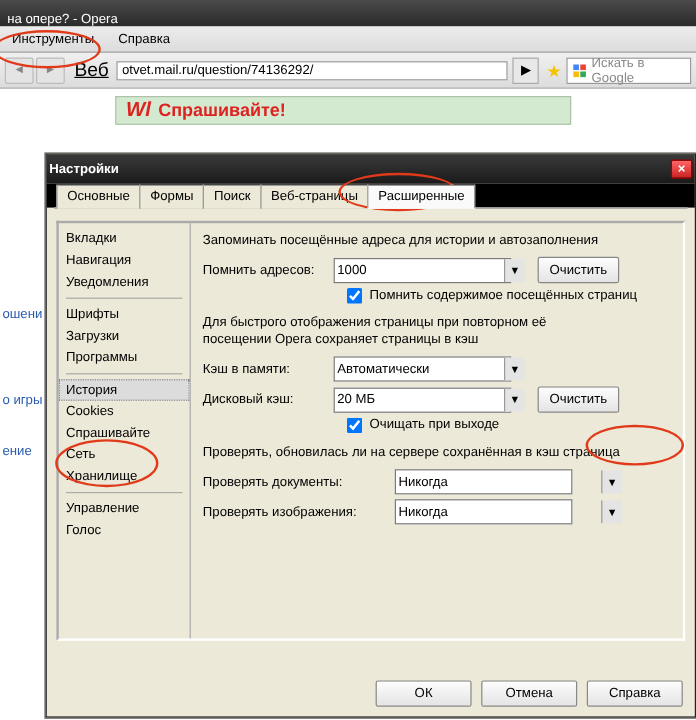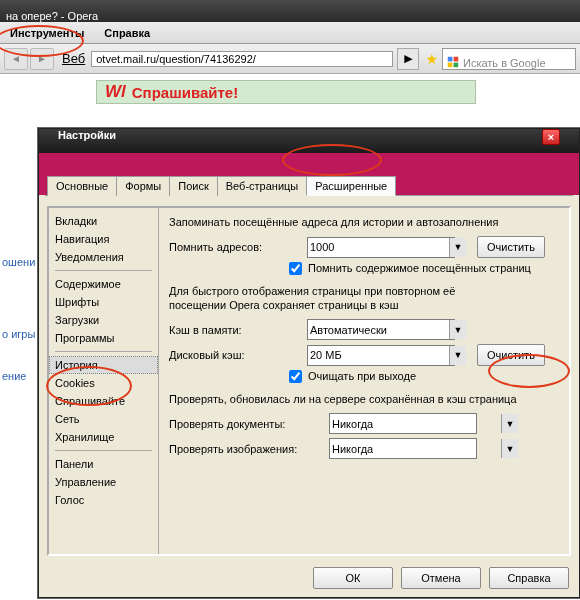--- a/index.html
+++ b/index.html
@@ -1,57 +1,57 @@
 <!DOCTYPE html>
 <html><head>
 <meta charset="utf-8">
 <style>
   * { box-sizing: border-box; margin: 0; padding: 0; font-family: Tahoma, Arial, sans-serif; }
   body { width: 580px; height: 600px; background: #d4d0c8; overflow: hidden; position: relative; }
 
   .title-bar { height: 22px; background: linear-gradient(#4a4a4a, #2a2a2a); color: #fff; font-size: 11px; display: flex; align-items: flex-end; padding: 0 6px; }
-  .menu-bar { height: 22px; background: linear-gradient(#ececec, #dcdcdc); border-bottom: 1px solid #999; display: flex; align-items: center; font-size: 11px; font-weight: bold; }
+  .menu-bar { height: 22px; background: linear-gradient(#ececec, #dcdcdc); border-bottom: 1px solid #999; display: flex; align-items: center; font-size: 11px; }
   .menu-item { padding: 3px 10px; cursor: default; }
 
   .toolbar { height: 30px; background: linear-gradient(#f0f0f0, #dcdcdc); border-bottom: 1px solid #aaa; display: flex; align-items: center; padding-left: 4px; }
   .toolbar .nav-btn { width: 24px; height: 22px; background: #e4e4e4; border: 1px solid #bbb; margin-right: 2px; border-radius: 2px; display:flex;align-items:center;justify-content:center;font-size:10px;color:#888;}
-  .addr-label { font-size: 13px; margin: 0 6px; text-decoration: underline; }
+  .addr-label { font-size: 16px; margin: 0 6px; text-decoration: underline; }
   .addr-input { flex: 1; height: 16px; border: 1px solid #999; font-size: 11px; padding: 0 4px; background: #fff; margin-right: 4px; }
   .go-btn { width: 22px; height: 22px; background: #e8e8e8; border: 1px solid #aaa; margin-right: 6px; display:flex;align-items:center;justify-content:center;font-size:11px;}
-  .search-box { width: 134px; height: 22px; border: 1px solid #999; background: #fff; display: flex; align-items: flex-end; font-size: 11px; color: #888; padding: 0 3px; margin-right: 4px;}
+  .search-box { width: 104px; height: 22px; border: 1px solid #999; background: #fff; display: flex; align-items: center; font-size: 11px; color: #888; padding: 0 3px; margin-right: 4px;}
   .search-icon { width:14px;height:14px;margin-right:3px;position:relative;}
   .search-icon svg{width:14px;height:14px;}
   .star { color: #f5c400; font-size: 14px; margin-right: 4px; }
 
   .page-area { position: absolute; top: 74px; left: 0; right: 0; bottom: 0; background: #fff; }
   .left-links { position:absolute;top:170px;left:2px;width:38px;}
   .sidelink { font-size:11px;color:#2a5db0;margin:12px 0;display:block;}
   .banner { position:absolute;top:6px;left:96px;width:380px;height:24px;background:#d4ead0;border:1px solid #aec2a9;display:flex;align-items:center;padding-left:8px;overflow:hidden;}
   .banner-logo{color:#d22;font-weight:bold;font-style:italic;font-size:17px;margin-right:6px;}
   .banner-text{color:#d22;font-size:15px;font-weight:bold;}
 
   
   .dialog { position: absolute; top: 128px; left: 38px; width: 542px; height: 470px; background: #ece9d8; border: 1px solid #222; box-shadow: 0 0 0 1px #666; }
-  .dlg-title { height: 24px; background: linear-gradient(#3a3a3a, #1a1a1a); color: #fff; font-size: 11px; font-weight: bold; display: flex; align-items: flex-start; padding: 0 19px; }
+  .dlg-title { height: 24px; background: linear-gradient(#3a3a3a, #1a1a1a); color: #fff; font-size: 11px; font-weight: bold; display: flex; align-items: center; padding: 0 2px; }
   .dlg-close { margin-left: auto; width: 18px; height: 16px; background: linear-gradient(#f66,#c22); border: 1px solid #900; display:flex;align-items:center;justify-content:center;color:#fff;font-size:11px;font-weight:bold;border-radius:2px;}
 
-  .tabstrip { display: flex; padding: 22px 6px 0 8px; gap: 0; font-size: 11px; background:#be185d;}
+  .tabstrip { display: flex; padding: 0 6px 0 8px; gap: 0; font-size: 11px; background:#000000;}
   .tab { padding: 3px 8px; background: #ece9d8; border: 1px solid #999; border-bottom: none; position: relative; top: 1px; margin-right: -1px;}
   .tab.active { background: #fafafa; z-index: 2; border-bottom: 1px solid #fafafa; }
   .tabstrip-line { height: 1px; background: #fff; border-top:1px solid #999; margin: 0 6px; }
 
   .content { display: flex; margin: 10px 8px 0 8px; border: 2px inset #fff; background: #ece9d8; height: 350px; }
   .side-list { width: 110px; border-right: 1px solid #aaa; padding: 4px 0; overflow: hidden;}
   .side-item { font-size: 11px; padding: 3px 6px; cursor: default; }
   .side-item.sel { background: #dcdcdc; border: 1px dotted #888; padding:2px 5px;}
   .side-sep { border-top: 1px solid #aaa; margin: 4px 6px; }
 
   .panel { flex: 1; padding: 6px 10px; font-size: 11px; color: #000; }
   .row { display: flex; align-items: center; margin: 4px 0; }
-  .label { width: 138px; }
+  .label { width: 109px; }
   .select { flex:1; max-width:160px; height: 21px; border: 1px solid #7a7a7a; background: #fff; font-size: 11px; padding: 0 2px; }
   .selwrap{position:relative;flex:1;max-width:160px;}
   .selwrap .caret{position:absolute;right:1px;top:1px;width:17px;height:19px;background:#e4e4e4;border-left:1px solid #999;display:flex;align-items:center;justify-content:center;font-size:9px;}
   .btn { height: 22px; padding: 0 9px; font-size: 11px; background: linear-gradient(#fdfdfd,#e4e4e4); border: 1px solid #888; border-radius: 2px; margin-left: 10px;}
   .check { display:flex;align-items:flex-start;margin:4px 0 10px 120px;font-size:11px;}
   .check input{margin-right:6px;}
   .desc{margin:2px 0 8px 0;}
 
   .dlg-buttons { position:absolute;bottom:8px;right:10px;display:flex;gap:8px;}
   .dlg-buttons .btn{min-width:80px;margin-left:0;}
@@ -123,32 +123,30 @@
     <div class="tab active">Расширенные</div>
   </div>
   <div class="tabstrip-line"></div>
 
   <div class="content">
     <div class="side-list">
       <div class="side-item">Вкладки</div>
       <div class="side-item">Навигация</div>
       <div class="side-item">Уведомления</div>
       <div class="side-sep"></div>
-      <div class="side-item">Содержимое</div>
       <div class="side-item">Шрифты</div>
       <div class="side-item">Загрузки</div>
       <div class="side-item">Программы</div>
       <div class="side-sep"></div>
       <div class="side-item sel">История</div>
       <div class="side-item">Cookies</div>
       <div class="side-item">Спрашивайте</div>
       <div class="side-item">Сеть</div>
       <div class="side-item">Хранилище</div>
       <div class="side-sep"></div>
-      <div class="side-item">Панели</div>
       <div class="side-item">Управление</div>
       <div class="side-item">Голос</div>
     </div>
 
     <div class="panel">
       <div class="desc">Запоминать посещённые адреса для истории и автозаполнения</div>
       <div class="row">
         <span class="label">Помнить адресов:</span>
         <div class="selwrap">
           <input class="select" value="1000" style="">

